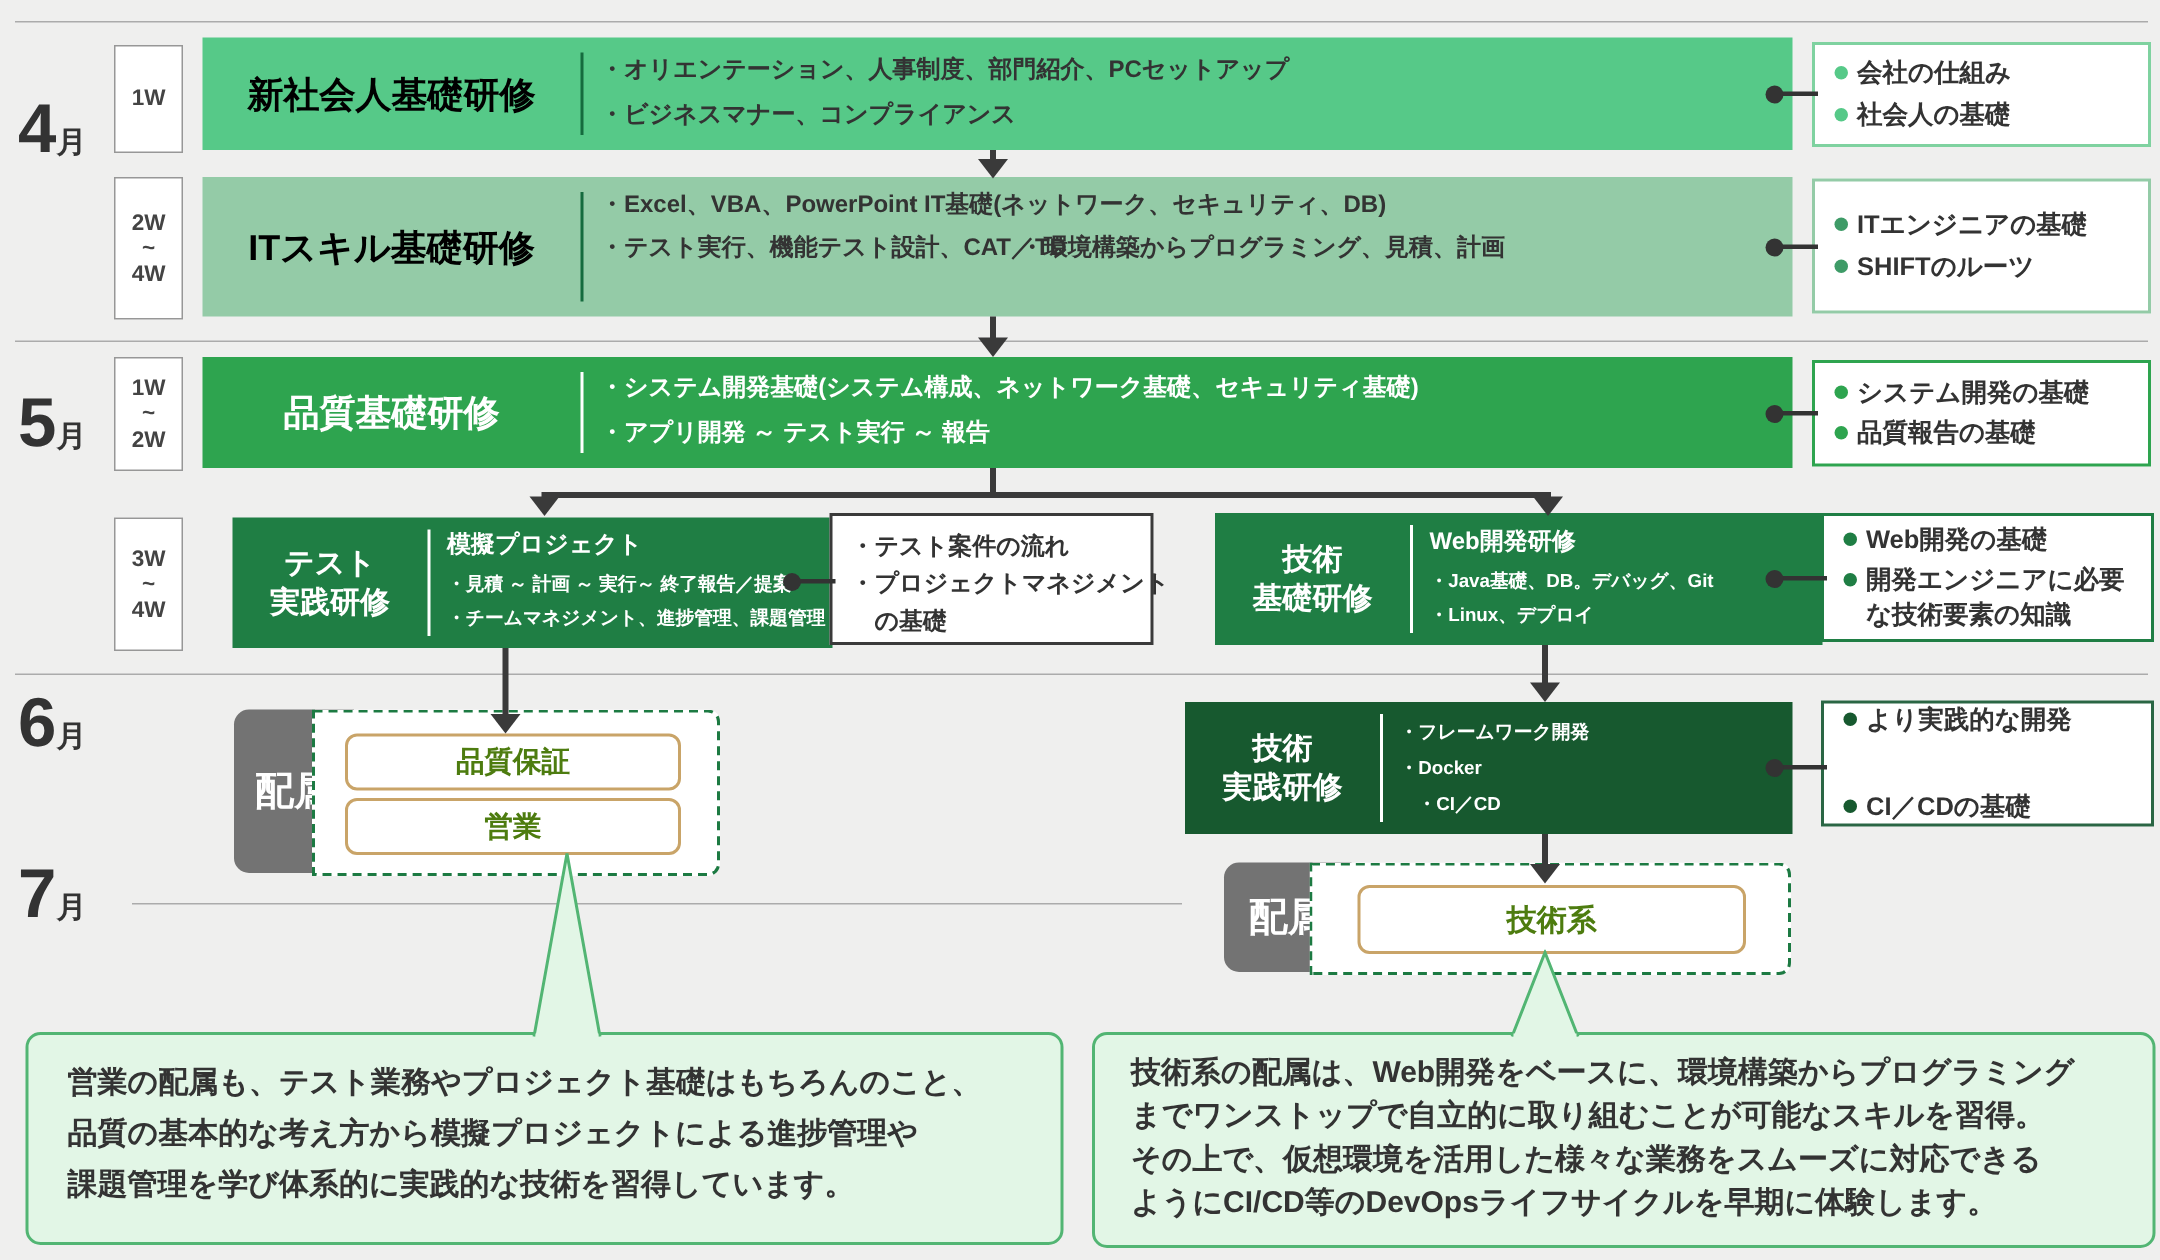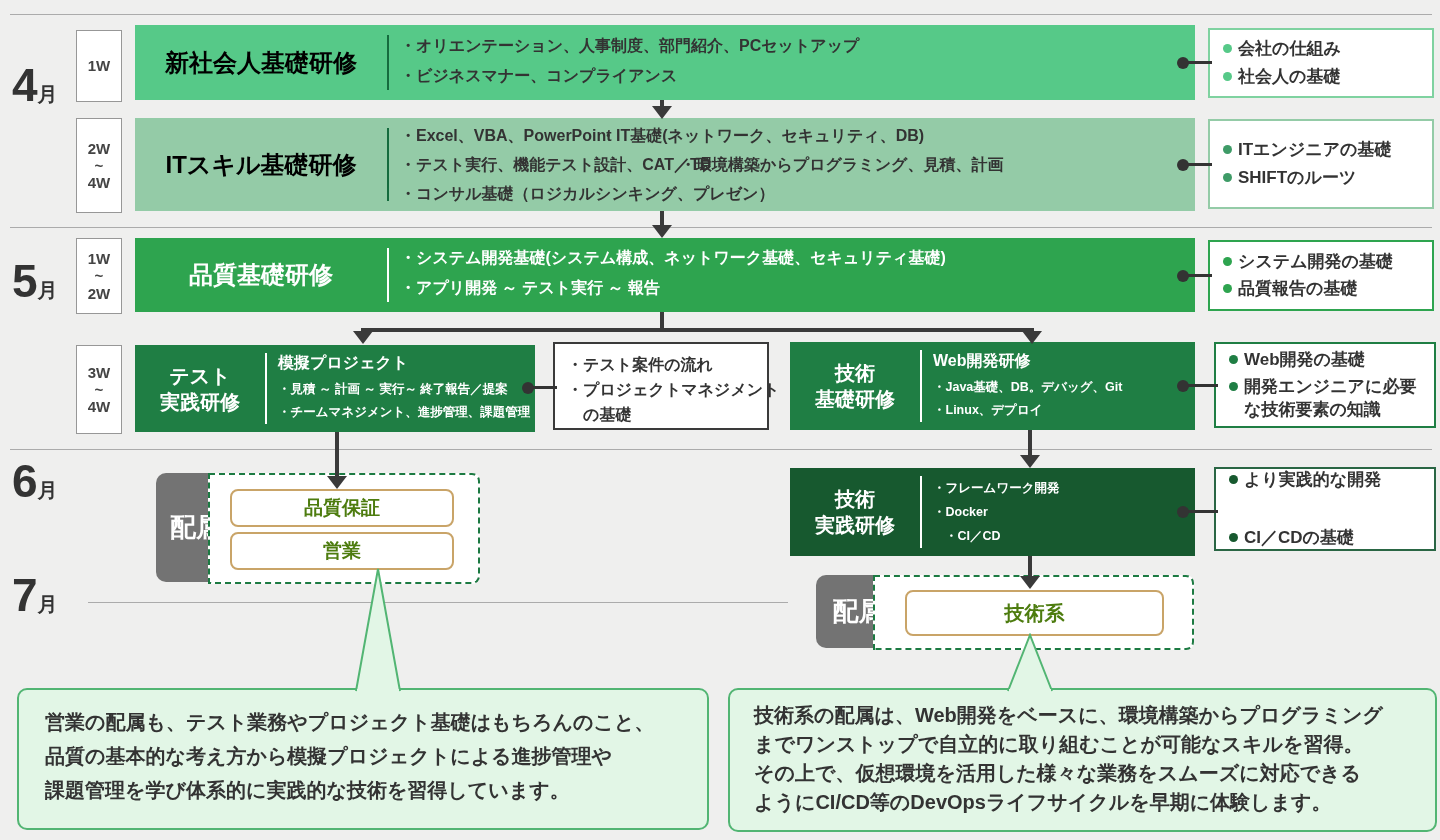--- a/index.html
+++ b/index.html
@@ -17,21 +17,21 @@
       color:#444;font-weight:700;font-size:15px;line-height:1.15;
       display:flex;flex-direction:column;align-items:center;justify-content:center;text-align:center;}
 
   
   .course{position:absolute;}
   .c-title{position:absolute;left:0;top:0;bottom:0;display:flex;align-items:center;justify-content:center;
            font-weight:700;}
   .c-sep{position:absolute;width:2px;}
   .c-item{position:absolute;font-weight:700;font-size:16px;white-space:nowrap;}
   .mint{background:#56C988;}  .sage{background:#94CBA7;}
-  .green{background:#2EA44F;} .deep{background:#1F7E44;} .forest{background:#17592F;}
+  .green{background:#2EA44F;} .deep{background:#1F7E44;margin-left:20px;} .forest{background:#17592F;}
   .dkgreen-text{color:#000000;}
   .title2{flex-direction:column;line-height:1.3;font-size:20px;color:#fff;}
   .small-item{font-size:12.5px;font-weight:700;color:#fff;}
   .c-head{position:absolute;font-size:16px;font-weight:700;color:#fff;white-space:nowrap;}
 
   
   .notebox{position:absolute;background:#fff;border:2px solid #3A3A3A;padding:9px 12px;}
   .notebox div{font-size:16px;font-weight:700;line-height:1.55;color:#333;white-space:nowrap;}
 
   
@@ -109,21 +109,20 @@
     <div class="c-item" style="left:265px;top:41px;color:#333;">・ビジネスマナー、コンプライアンス</div>
   </div>
 
   <div class="course sage" style="left:135px;top:118px;width:1060px;height:93px;">
     <div class="c-title dkgreen-text" style="width:252px;font-size:24px;">ITスキル基礎研修</div>
     <div class="c-sep" style="left:252px;top:10px;bottom:10px;background:#156B3E;"></div>
     <div class="c-item" style="left:265px;top:8px;color:#333;">・Excel、VBA、PowerPoint</div>
     <div class="c-item" style="left:465px;top:8px;color:#333;">・IT基礎(ネットワーク、セキュリティ、DB)</div>
     <div class="c-item" style="left:265px;top:37px;color:#333;">・テスト実行、機能テスト設計、CAT／TD</div>
     <div class="c-item" style="left:545px;top:37px;color:#333;">・環境構築からプログラミング、見積、計画</div>
-    <div class="c-item" style="left:265px;top:66px;color:#333;">・コンサル基礎（ロジカルシンキング、プレゼン）</div>
   </div>
 
   <div class="course green" style="left:135px;top:238px;width:1060px;height:74px;">
     <div class="c-title" style="width:252px;font-size:24px;color:#fff;">品質基礎研修</div>
     <div class="c-sep" style="left:252px;top:10px;bottom:10px;background:#fff;width:1.5px;"></div>
     <div class="c-item" style="left:265px;top:10px;color:#fff;">・システム開発基礎(システム構成、ネットワーク基礎、セキュリティ基礎)</div>
     <div class="c-item" style="left:265px;top:40px;color:#fff;">・アプリ開発 ～ テスト実行 ～ 報告</div>
   </div>
 
   <div class="course deep" style="left:135px;top:345px;width:400px;height:87px;">

